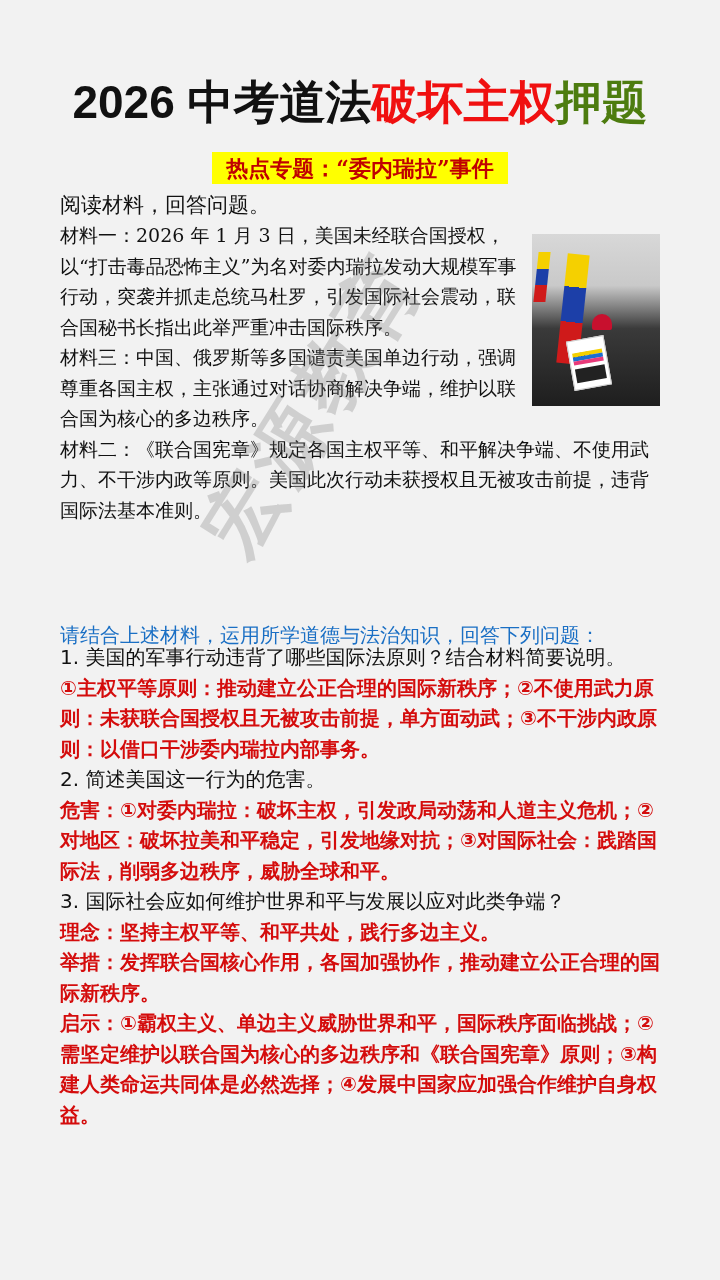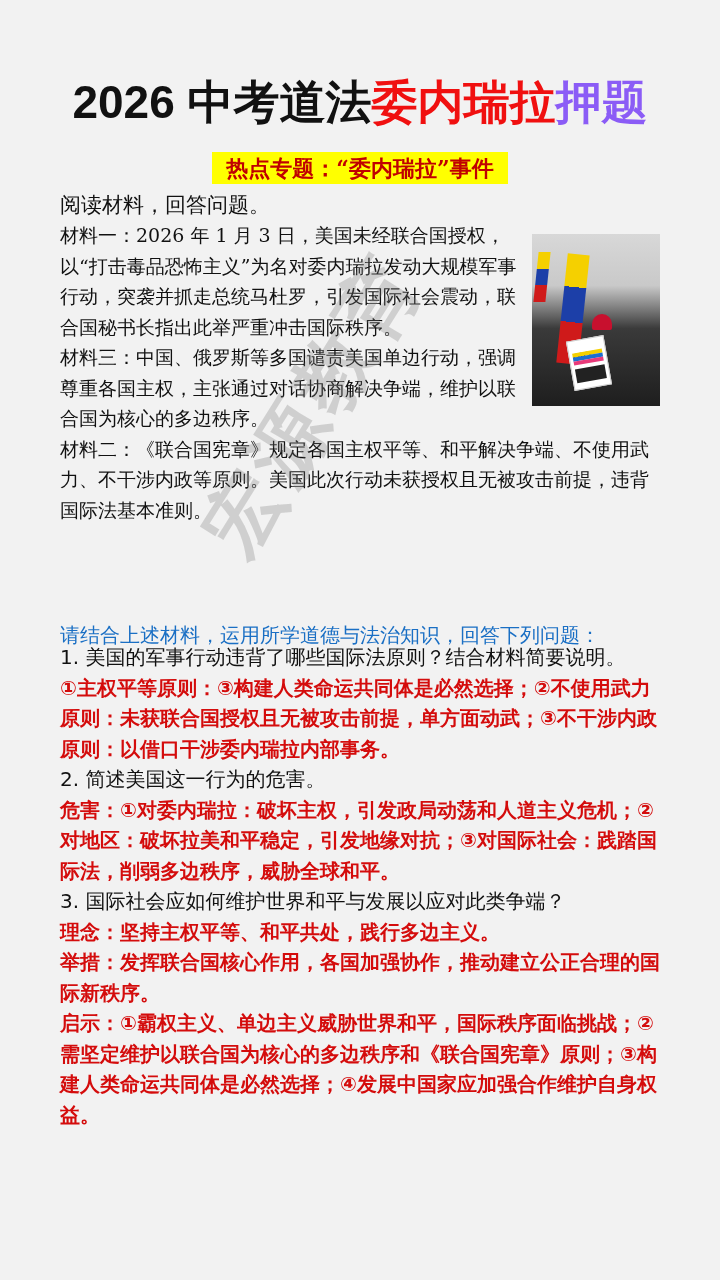--- a/index.html
+++ b/index.html
@@ -11,21 +11,21 @@
     color: #111;
   }
   .page { position: absolute; left: 0; top: 0; width: 720px; height: 1280px; }
   .title {
     position: absolute; left: 0; top: 72px; width: 720px; text-align: center;
     font-size: 46px; font-weight: bold; letter-spacing: 0px; line-height: 60px;
     font-family: "Liberation Sans", "DejaVu Sans", sans-serif;
   }
   .title .black { color: #111; }
   .title .red { color: #f01010; }
-  .title .purple { color: #8b5cf6; }
+  .title .purple { color: #4d7c0f; }
   .subtitle-wrap { position: absolute; top: 152px; left: 0; width: 720px; text-align: center; }
   .subtitle {
     display: inline-block; background: #ffff00; color: #c00000;
     font-family: "DejaVu Serif", "Liberation Serif", serif; font-weight: bold;
     font-size: 22px; line-height: 32px; padding: 0 14px;
   }
   .block { position: absolute; left: 60px; font-size: 20px; }
   .intro { top: 190px; font-size: 21px; line-height: 30px; color: #111; }
   .materials {
     top: 220px; width: 600px;
@@ -61,21 +61,21 @@
     transform: rotate(-58deg); transform-origin: left top; white-space: nowrap;
     letter-spacing: 6px;
   }
 </style>
 </head>
 <body>
 
 <div class="page">
 
   <div class="title">
-    <span class="black">2026 中考道法</span><span class="red">委内瑞拉</span><span class="purple">押题</span>
+    <span class="black">2026 中考道法</span><span class="red">破坏主权</span><span class="purple">押题</span>
   </div>
 
   <div class="subtitle-wrap">
     <span class="subtitle">热点专题：“委内瑞拉”事件</span>
   </div>
 
   <div class="block intro">阅读材料，回答问题。</div>
 
   <div class="block materials">
     <div class="photo">
@@ -92,21 +92,21 @@
     </div>
     <p>材料一：2026 年 1 月 3 日，美国未经联合国授权，以“打击毒品恐怖主义”为名对委内瑞拉发动大规模军事行动，突袭并抓走总统马杜罗，引发国际社会震动，联合国秘书长指出此举严重冲击国际秩序。</p>
     <p>材料三：中国、俄罗斯等多国谴责美国单边行动，强调尊重各国主权，主张通过对话协商解决争端，维护以联合国为核心的多边秩序。</p>
     <p>材料二：《联合国宪章》规定各国主权平等、和平解决争端、不使用武力、不干涉内政等原则。美国此次行动未获授权且无被攻击前提，违背国际法基本准则。</p>
   </div>
 
   <div class="block prompt">请结合上述材料，运用所学道德与法治知识，回答下列问题：</div>
 
   <div class="block qa">
     <p class="q">1. 美国的军事行动违背了哪些国际法原则？结合材料简要说明。</p>
-    <p class="a">①主权平等原则：③构建人类命运共同体是必然选择；②不使用武力原则：未获联合国授权且无被攻击前提，单方面动武；③不干涉内政原则：以借口干涉委内瑞拉内部事务。</p>
+    <p class="a">①主权平等原则：推动建立公正合理的国际新秩序；②不使用武力原则：未获联合国授权且无被攻击前提，单方面动武；③不干涉内政原则：以借口干涉委内瑞拉内部事务。</p>
     <p class="q">2. 简述美国这一行为的危害。</p>
     <p class="a">危害：①对委内瑞拉：破坏主权，引发政局动荡和人道主义危机；②对地区：破坏拉美和平稳定，引发地缘对抗；③对国际社会：践踏国际法，削弱多边秩序，威胁全球和平。</p>
     <p class="q">3. 国际社会应如何维护世界和平与发展以应对此类争端？</p>
     <p class="a">理念：坚持主权平等、和平共处，践行多边主义。</p>
     <p class="a">举措：发挥联合国核心作用，各国加强协作，推动建立公正合理的国际新秩序。</p>
     <p class="a">启示：①霸权主义、单边主义威胁世界和平，国际秩序面临挑战；②需坚定维护以联合国为核心的多边秩序和《联合国宪章》原则；③构建人类命运共同体是必然选择；④发展中国家应加强合作维护自身权益。</p>
   </div>
 
   <div class="watermark">宏源教育</div>
 </div>

